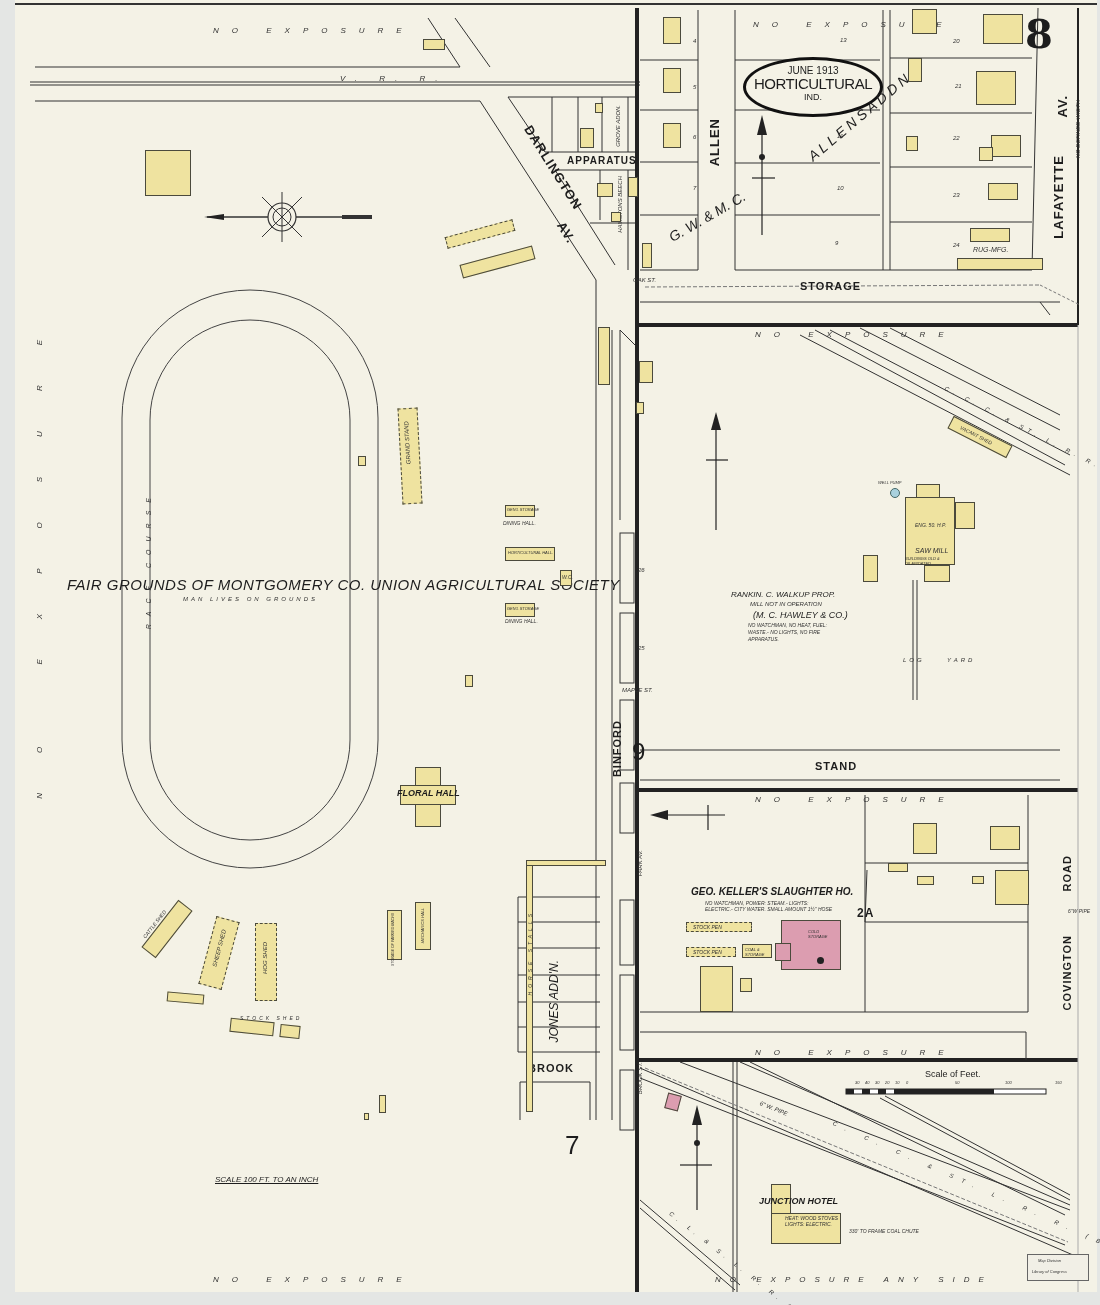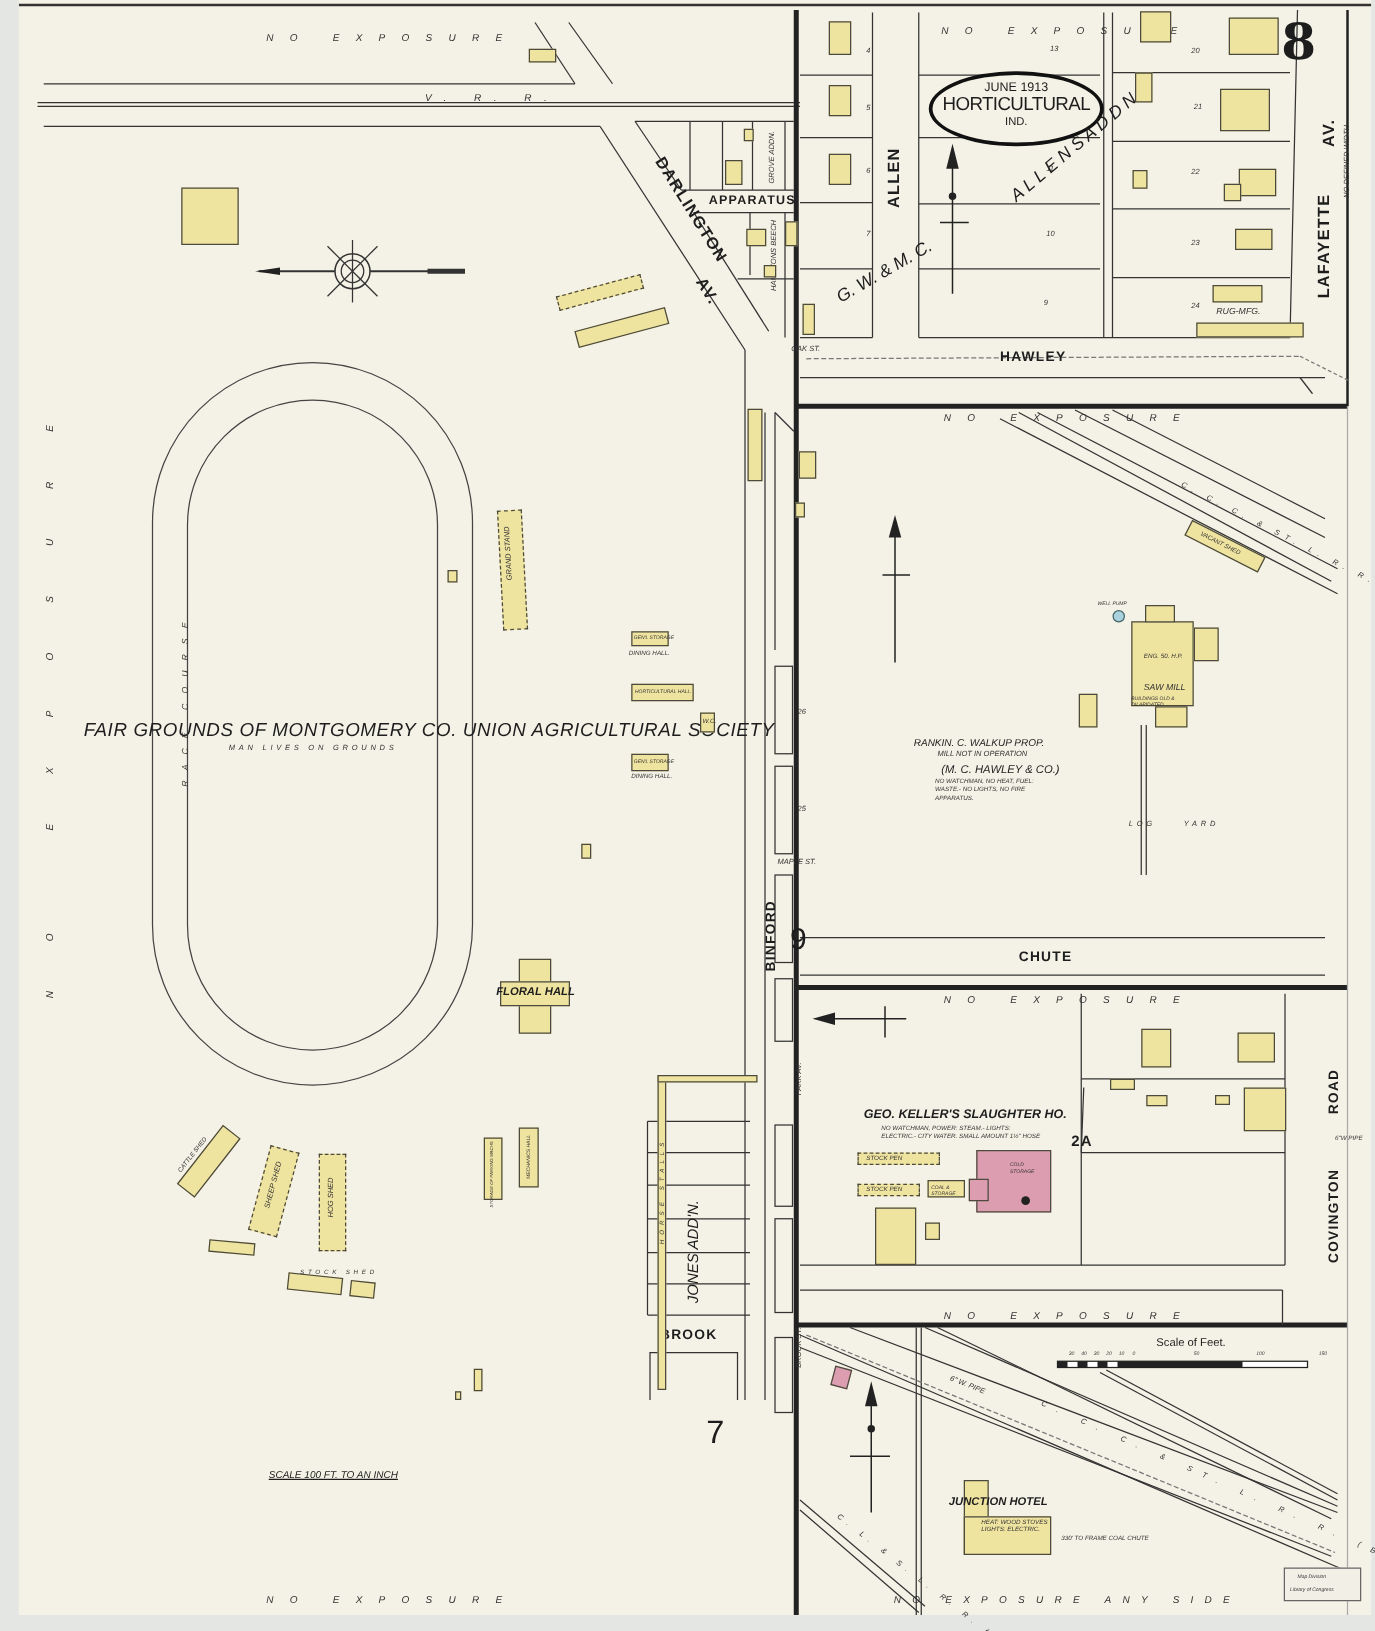--- a/index.html
+++ b/index.html
@@ -190,26 +190,26 @@
     <div class="lbl" style="position:static;font-size:10px;margin-top:5px;text-align:center;">JUNE 1913</div>
     <div class="lbl" style="position:static;font-size:15px;letter-spacing:-0.5px;line-height:16px;">HORTICULTURAL</div>
     <div class="lbl" style="position:static;font-size:9px;">IND.</div>
   </div>
   <div class="lbl" style="left:1010px;top:10px;font-size:40px;font-weight:bold;font-family:'DejaVu Serif',serif;">8</div>
 
   <div class="lbl street" style="left:490px;top:160px;transform:rotate(58deg);">DARLINGTON</div>
   <div class="lbl street" style="left:540px;top:225px;transform:rotate(58deg);">AV.</div>
   <div class="lbl street" style="left:552px;top:155px;font-size:10px;">APPARATUS</div>
   <div class="lbl street vert" style="left:692px;top:118px;">ALLEN</div>
-  <div class="lbl street" style="left:785px;top:280px;font-size:11px;">HAWLEY</div>
+  <div class="lbl street" style="left:785px;top:280px;font-size:11px;">STORAGE</div>
   <div class="lbl street vert" style="left:1036px;top:155px;">LAFAYETTE</div>
   <div class="lbl street vert" style="left:1040px;top:95px;">AV.</div>
   <div class="lbl tiny vert" style="left:1060px;top:100px;">NO DEFINED WIDTH</div>
   <div class="lbl street vert" style="left:596px;top:720px;font-size:11px;">BINFORD</div>
-  <div class="lbl street" style="left:800px;top:760px;font-size:11px;">CHUTE</div>
+  <div class="lbl street" style="left:800px;top:760px;font-size:11px;">STAND</div>
   <div class="lbl street vert" style="left:1046px;top:935px;font-size:11px;">COVINGTON</div>
   <div class="lbl street vert" style="left:1046px;top:855px;font-size:11px;">ROAD</div>
   <div class="lbl street" style="left:513px;top:1062px;font-size:11px;">BROOK</div>
   <div class="lbl tiny vert" style="left:622px;top:850px;">PARK AV.</div>
   <div class="lbl tiny vert" style="left:622px;top:1062px;">BROOK ST.</div>
   <div class="lbl tiny" style="left:618px;top:277px;">OAK ST.</div>
   <div class="lbl tiny" style="left:607px;top:687px;">MAPLE ST.</div>
   <div class="lbl exp" style="left:325px;top:74px;letter-spacing:10px;">V. R. R.</div>
 
   <div class="lbl it" style="left:795px;top:150px;font-size:14px;transform:rotate(-40deg);transform-origin:left;">A L L E N S   A D D N.</div>

